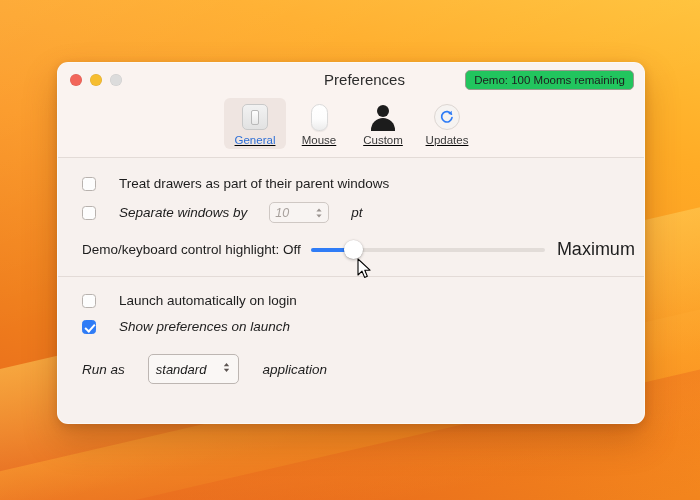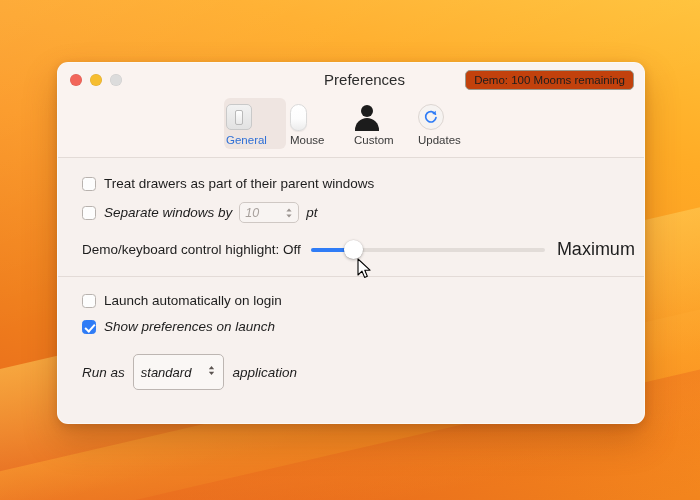--- a/index.html
+++ b/index.html
@@ -37,34 +37,34 @@
   .light.red    { background:#f2655a; box-shadow:inset 0 0 0 0.5px rgba(0,0,0,.10); }
   .light.yellow { background:#f6bd30; box-shadow:inset 0 0 0 0.5px rgba(0,0,0,.10); }
   .light.gray   { background:#dcdcdc; box-shadow:inset 0 0 0 0.5px rgba(0,0,0,.08); }
   .win-title {
     position:absolute; left:0; right:0; text-align:center;
     font-size:15px; font-weight:normal; color:#2b2b2b; top:8px;padding-left:27px;
   }
   .demo-badge {
     position:absolute; right:10px; top:7px;
     font-size:11.5px; color:#1d1d1d;
-    background:#c2410c; border:1px solid #9a9a8e; border-radius:5px;
+    background:#22c55e; border:1px solid #9a9a8e; border-radius:5px;
     padding:3px 8px 3px 8px; white-space:nowrap;
   }
 
   
   .toolbar {
     height:61px; background:#faf3f0;
     display:flex; justify-content:center; align-items:flex-start;
     gap:2px; padding-top:1px;
     border-bottom:1px solid #e3dbd7;
   }
   .tb-item {
-    width:62px; display:flex; flex-direction:column; align-items:flex-start;
-    padding:4px 2px 3px; border-radius:6px;
+    width:62px; display:flex; flex-direction:column; align-items:center;
+    padding:4px 2px 3px; border-radius:6px;text-decoration:underline;
   }
   .tb-item.selected { background:#efe5e1; }
   .tb-label { font-size:11.5px; color:#3a3a3a; margin-top:2px; white-space:nowrap; }
   .tb-item.selected .tb-label { color:#2e6fd6; }
   .tb-icon { height:30px; display:flex; align-items:center; justify-content:center; }
 
   .ic-general {
     width:26px; height:26px; border-radius:5px;
     background:linear-gradient(180deg,#f2f2f2,#e2e2e2);
     border:1px solid #c9c9c9; display:flex; align-items:center; justify-content:center;
@@ -92,21 +92,21 @@
     width:26px; height:26px; border-radius:50%;
     background:#f6f3f1; border:1px solid #ddd6d2;
     display:flex; align-items:center; justify-content:center;
   }
 
   
   .section { padding:0 0 0 0; }
   .sec-top { padding:18px 0 16px 0; border-bottom:1px solid #e3dbd7; }
   .sec-bottom { padding:16px 0 0 0; }
 
-  .row { display:flex; align-items:center; padding-left:24px; }
+  .row { display:flex; align-items:center; padding-left:24px;gap:15px; }
   .row + .row { margin-top:11px;font-style:italic; }
 
   .cb {
     width:14px; height:14px; border-radius:3.5px; flex:none;
     background:#fdfdfd; border:1px solid #b8b2ae;
     margin-right:8px; position:relative;
   }
   .cb.checked { background:#2f7cf6; border-color:#2f7cf6; }
   .cb.checked::after {
     content:""; position:absolute; left:4px; top:1px;
@@ -127,21 +127,21 @@
   .slider-wrap { position:relative; width:234px; height:18px; margin-left:10px; display:flex; align-items:center; }
   .track { position:absolute; left:0; right:0; height:4px; border-radius:2px; background:#e2dcd8; }
   .fill  { position:absolute; left:0; width:42px; height:4px; border-radius:2px; background:#2f7cf6; }
   .knob  {
     position:absolute; left:33px; width:19px; height:19px; border-radius:50%;
     background:#ffffff; box-shadow:0 1px 3px rgba(0,0,0,.30), 0 0 0 0.5px rgba(0,0,0,.06);
   }
   .max-lbl { margin-left:12px; font-size:18px; color:#1d1d1d; }
 
   .popup {
-    height:36px; margin:0 8px; border-radius:5px;
+    height:30px; margin:0 8px; border-radius:5px;
     border:1px solid #bdb6b2; background:#faf7f5;
     display:flex; align-items:center; gap:16px; padding:0 7px;
     font-size:13px; color:#1d1d1d;
   }
 
   .cursor { position:absolute; left:357px; top:258px; width:16px; height:22px; pointer-events:none; }
 </style>
 </head>
 <body>
 

